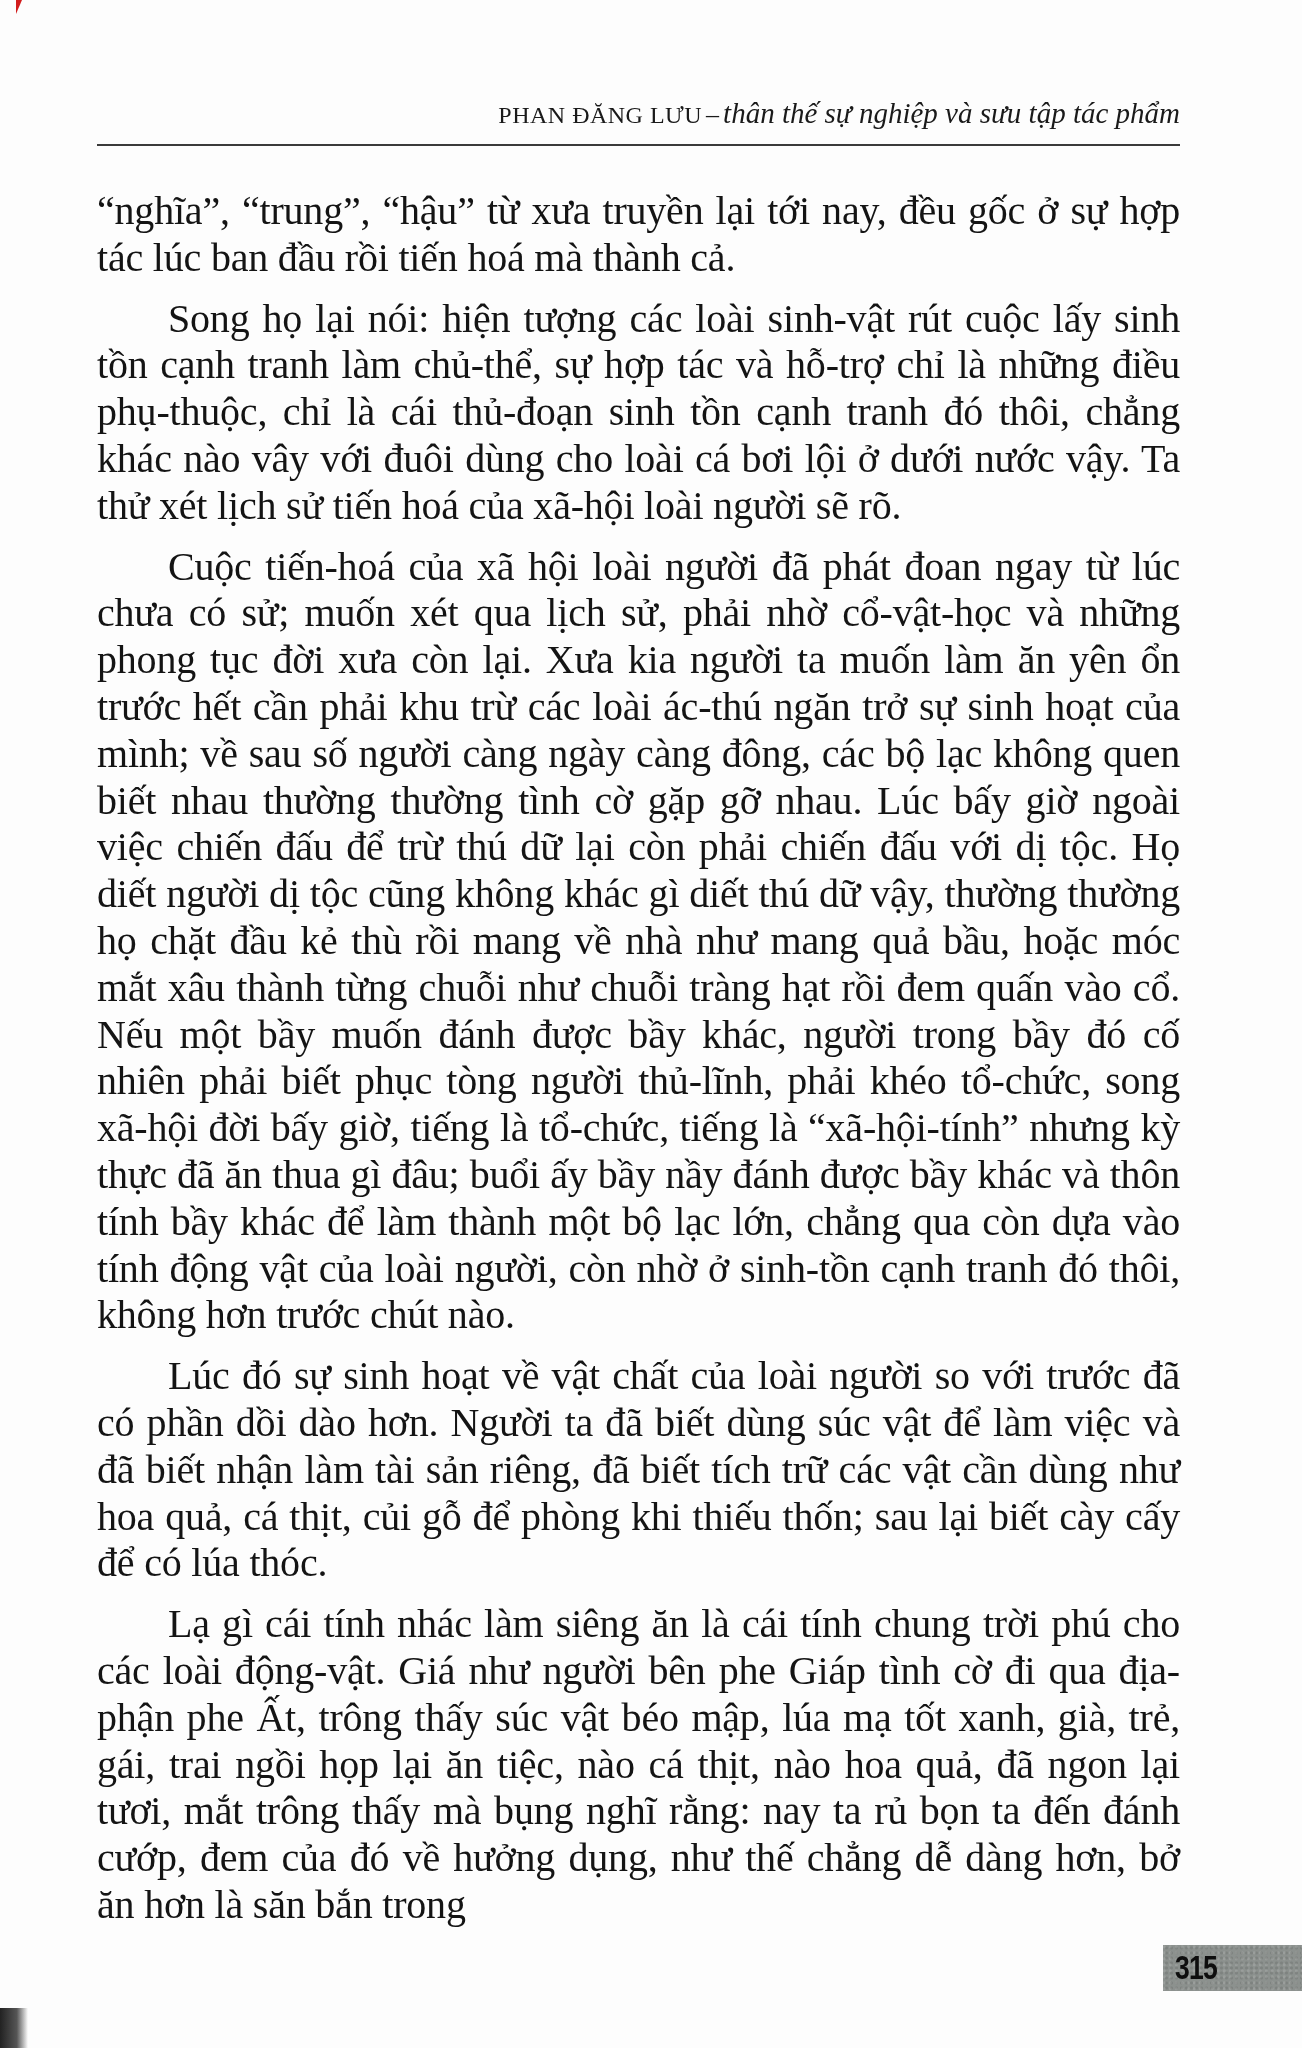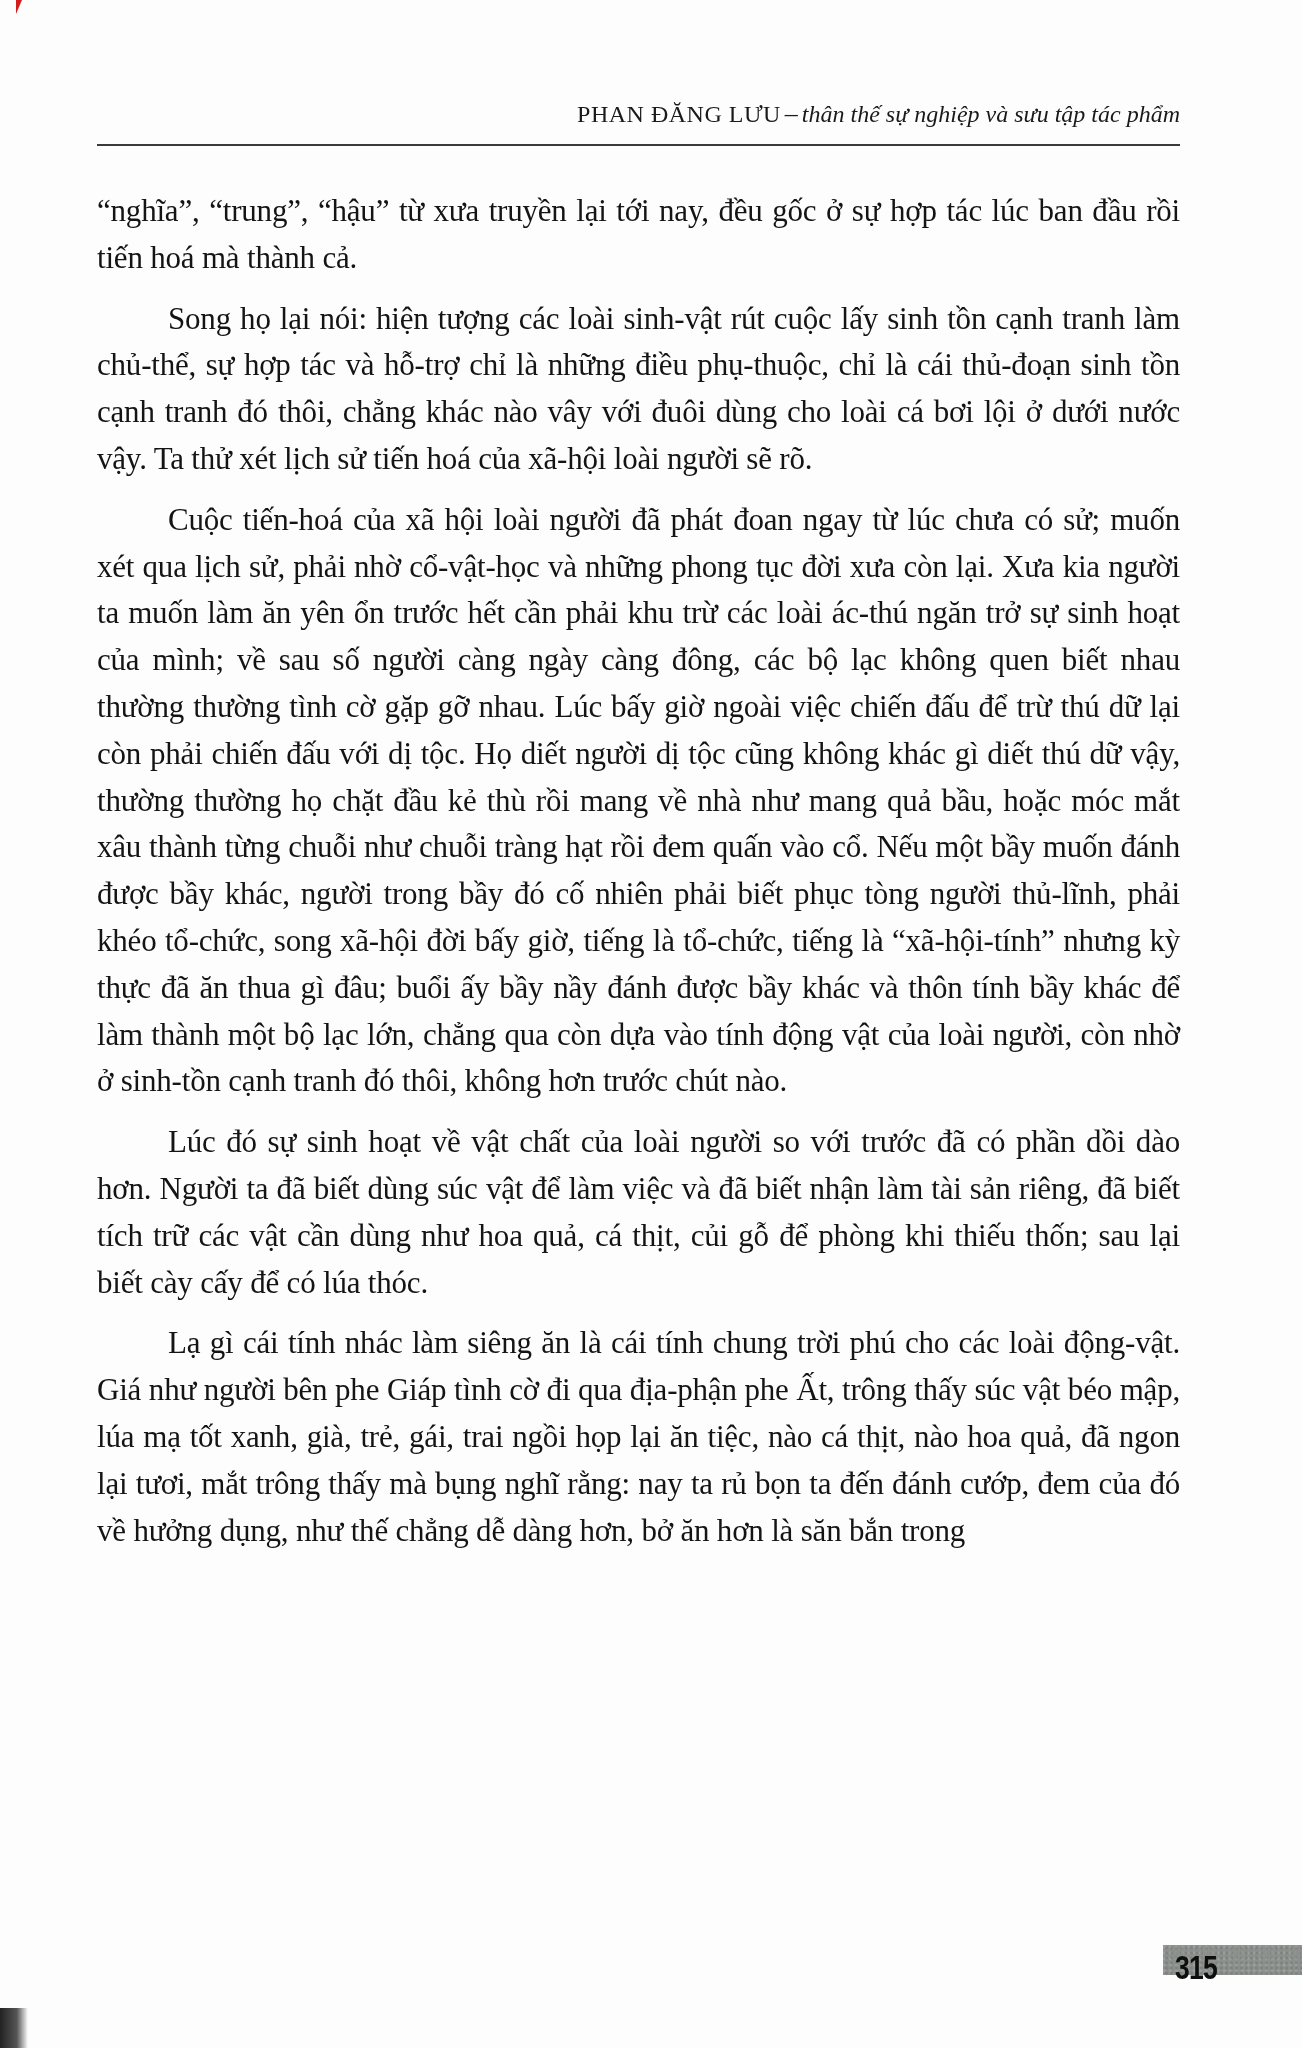--- a/index.html
+++ b/index.html
@@ -54,55 +54,55 @@
       font-variant: small-caps;
       font-size: 24px;
       letter-spacing: 0.5px;
     }
     .running-head .dash {
       font-size: 26px;
       padding: 0 4px;
     }
     .running-head .subtitle {
       font-style: italic;
-      font-size: 24px;
+      font-size: 29px;
     }
     .head-rule {
       position: absolute;
       left: 97px;
       top: 144px;
       width: 1083px;
       height: 0;
       border-top: 2px solid #3a3a3a;
     }
     .body-text {
       position: absolute;
       left: 97px;
       top: 188px;
       width: 1083px;
       font-family: "Liberation Serif", "DejaVu Serif", serif;
-      font-size: 31px;
+      font-size: 40px;
       line-height: 46.8px;
       color: #141414;
       text-align: justify;
       letter-spacing: -0.2px;
     }
     .body-text p {
       margin: 0 0 14px 0;
       text-indent: 0;
     }
     .body-text p.indent {
       text-indent: 71px;
     }
     .page-num-box {
       position: absolute;
       left: 1163px;
       top: 1945px;
       width: 139px;
-      height: 30px;
+      height: 46px;
       background: #8c918e;
       background-image:
         radial-gradient(circle at 20% 30%, rgba(255,255,255,0.12) 0 1px, transparent 2px),
         radial-gradient(circle at 70% 60%, rgba(0,0,0,0.10) 0 1px, transparent 2px);
       background-size: 6px 6px, 5px 5px;
     }
     .page-num {
       position: absolute;
       left: 12px;
       top: 2px;

